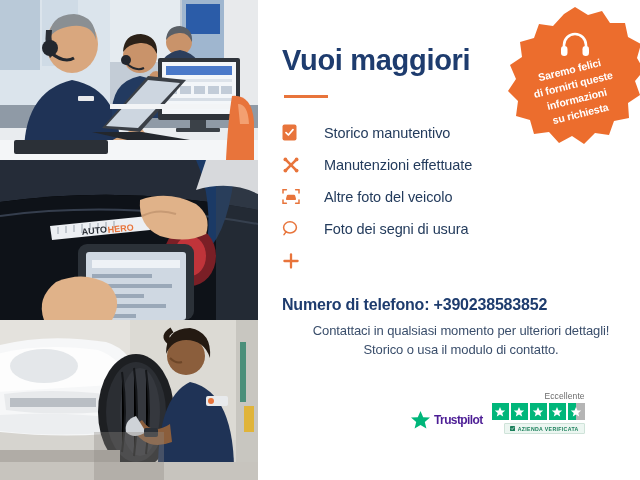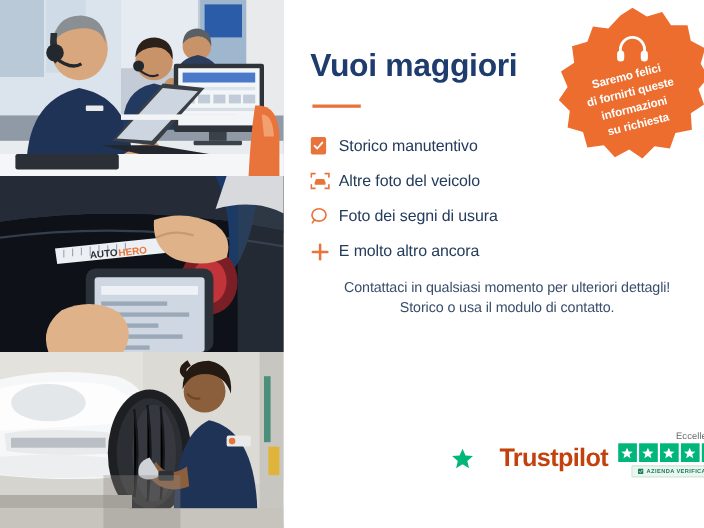--- a/index.html
+++ b/index.html
@@ -66,20 +66,21 @@
   .feature-list {
     list-style: none;
     margin: 20px 0 0 0;
     padding: 0;
   }
   .feature-item {
     display: flex;
     align-items: center;
     height: 30px;
     margin-bottom: 2px;
+    gap: 16px;
   }
   .feature-icon {
     width: 26px;
     flex: none;
     display: flex;
     align-items: center;
     justify-content: flex-start;
     color: #e8743b;
   }
   .feature-label {
@@ -144,25 +145,24 @@
     align-items: flex-end;
     gap: 9px;
   }
   .tp-logo {
     display: flex;
     align-items: center;
     gap: 3px;
     padding-bottom: 4px;
   }
   .tp-wordmark {
-    color: #c2410c;
-    font-size: 23px;
+    color: #4c1d95;
+    font-size: 12px;
     font-weight: bold;
     letter-spacing: -0.6px;
-    margin-left: 20px;
   }
   .tp-right {
     display: flex;
     flex-direction: column;
     align-items: flex-end;
   }
   .tp-rating-label {
     color: #6a6a6a;
     font-size: 8.5px;
     margin-bottom: 2px;
@@ -371,20 +371,35 @@
       <li class="feature-item">
         <span class="feature-icon">
           <svg width="15" height="17" viewBox="0 0 15 17">
             <rect x="0.5" y="0.5" width="14" height="16" rx="2" fill="#e8743b"></rect>
             <path d="M4 8.6 L6.4 11 L11 5.6" stroke="#ffffff" stroke-width="1.7" fill="none" stroke-linecap="round" stroke-linejoin="round"></path>
           </svg>
         </span>
         <span class="feature-label">Storico manutentivo</span>
       </li>
 
+      <li class="feature-item">
+        <span class="feature-icon">
+          <svg width="18" height="18" viewBox="0 0 18 18">
+            <g stroke="#e8743b" stroke-width="2.6" stroke-linecap="round">
+              <line x1="3.4" y1="3.4" x2="14.6" y2="14.6"></line>
+              <line x1="14.6" y1="3.4" x2="3.4" y2="14.6"></line>
+            </g>
+            <circle cx="3.4" cy="3.4" r="1.9" fill="#e8743b"></circle>
+            <circle cx="14.6" cy="3.4" r="1.9" fill="#e8743b"></circle>
+            <circle cx="14.6" cy="14.6" r="1.9" fill="#e8743b"></circle>
+            <circle cx="3.4" cy="14.6" r="1.9" fill="#e8743b"></circle>
+          </svg>
+        </span>
+        <span class="feature-label">Manutenzioni effettuate</span>
+      </li>
 
       <li class="feature-item">
         <span class="feature-icon">
           <svg width="18" height="17" viewBox="0 0 18 17">
             <g stroke="#e8743b" stroke-width="1.5" fill="none" stroke-linecap="round">
               <path d="M1 5 L1 1.8 L4.4 1.8"></path>
               <path d="M17 5 L17 1.8 L13.6 1.8"></path>
               <path d="M1 12 L1 15.2 L4.4 15.2"></path>
               <path d="M17 12 L17 15.2 L13.6 15.2"></path>
             </g>
@@ -407,24 +422,24 @@
 
       <li class="feature-item">
         <span class="feature-icon">
           <svg width="18" height="18" viewBox="0 0 18 18">
             <g stroke="#e8743b" stroke-width="2.3" stroke-linecap="round">
               <line x1="9" y1="2.4" x2="9" y2="15.6"></line>
               <line x1="2.4" y1="9" x2="15.6" y2="9"></line>
             </g>
           </svg>
         </span>
-        <span class="feature-label">E molto altro ancora</span>
       </li>
     </ul>
 
+    <div class="phone-line">Numero di telefono: +390238583852</div>
 
     <div class="sub-line">
       <span>Contattaci in qualsiasi momento per ulteriori dettagli!</span><br>
       <span>Storico o usa il modulo di contatto.</span>
     </div>
 
     <div class="badge">
       <svg class="badge-burst" width="138" height="150" viewBox="0 0 138 150">
         <path d="M69 3
           L82 11 L96 7 L104 19 L119 19 L122 33 L135 40 L131 54 L138 66 L129 77

